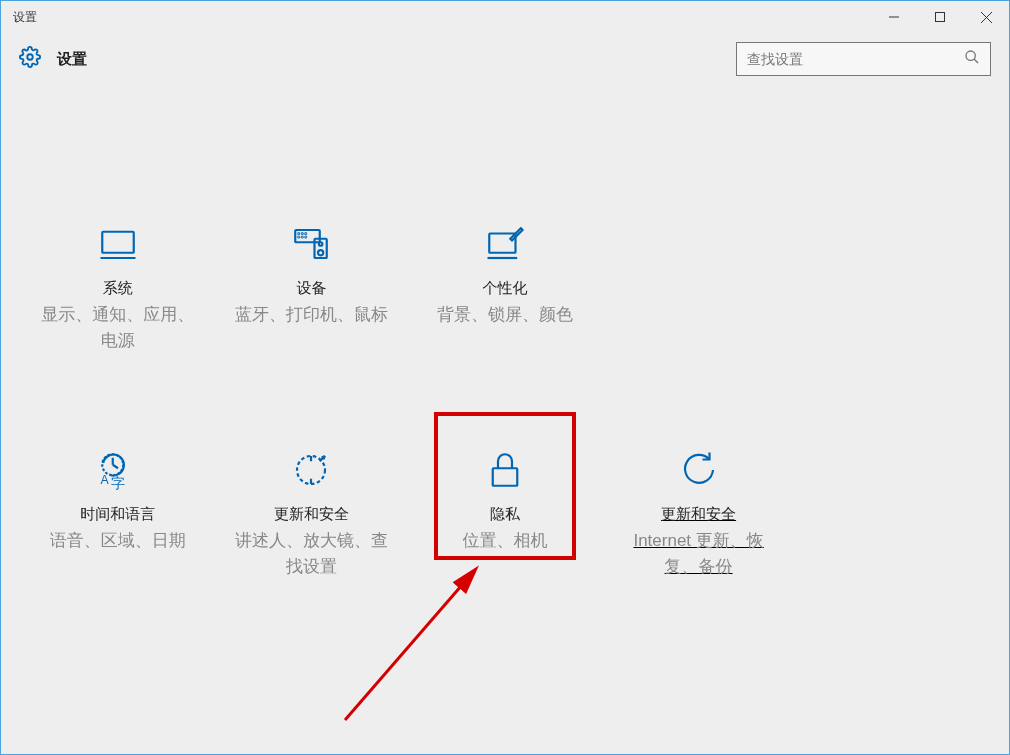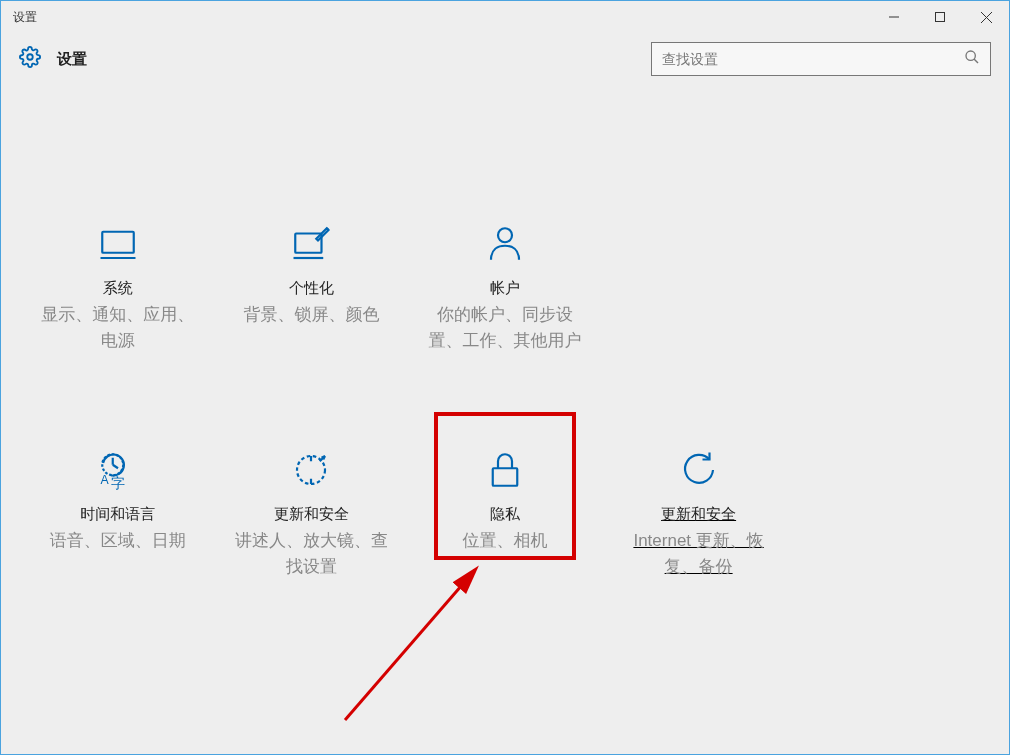--- a/index.html
+++ b/index.html
@@ -50,21 +50,21 @@
       gap: 16px;
     }
     .gear-icon { color: #0066b3; }
     .header-title {
       font-size: 15px;
       font-weight: 600;
       color: #222;
     }
     .header-spacer { flex: 1; }
     .search-box {
-      width: 340px;
+      width: 255px;
       height: 34px;
       border: 1px solid #777;
       background: #f7f7f7;
       display: flex;
       align-items: center;
       padding: 0 10px;
     }
     .search-input {
       flex: 1;
       border: none;
@@ -198,45 +198,53 @@
         <div class="tile-icon">
           <svg width="42" height="42" viewBox="0 0 48 48" fill="none" stroke="currentColor" stroke-width="2.5">
             <rect x="6" y="10" width="36" height="24" rx="1"></rect>
               <line x1="4" y1="40" x2="44" y2="40"></line>
           </svg>
         </div>
         <div class="tile-title">系统</div>
         <div class="tile-desc">显示、通知、应用、电源</div>
       </div>
 
+      <div class="tile">
+        <div class="tile-icon">
+          <svg width="42" height="42" viewBox="0 0 48 48" fill="none" stroke="currentColor" stroke-width="2.5">
+            <rect x="6" y="8" width="28" height="14" rx="1"></rect>
+            <circle cx="10" cy="12" r="0.5" fill="currentColor"></circle>
+              <circle cx="14" cy="12" r="0.5" fill="currentColor"></circle>
+              <circle cx="18" cy="12" r="0.5" fill="currentColor"></circle>
+            <circle cx="10" cy="16" r="0.5" fill="currentColor"></circle>
+              <circle cx="14" cy="16" r="0.5" fill="currentColor"></circle>
+              <circle cx="18" cy="16" r="0.5" fill="currentColor"></circle>
+            <rect x="28" y="18" width="14" height="22" rx="1"></rect>
+              <circle cx="35" cy="34" r="3"></circle>
+              <circle cx="35" cy="24" r="2"></circle>
+          </svg>
+        </div>
+        <div class="tile-title">设备</div>
+        <div class="tile-desc">蓝牙、打印机、鼠标</div>
+      </div>
 
 
       <div class="tile">
         <div class="tile-icon">
           <svg width="42" height="42" viewBox="0 0 48 48" fill="none" stroke="currentColor" stroke-width="2.5">
             <rect x="6" y="12" width="30" height="22" rx="1"></rect>
               <line x1="4" y1="40" x2="38" y2="40"></line>
             <path d="M30 18 L42 6 L44 8 L32 20 Z"></path>
               <line x1="42" y1="6" x2="44" y2="8"></line>
           </svg>
         </div>
         <div class="tile-title">个性化</div>
         <div class="tile-desc">背景、锁屏、颜色</div>
       </div>
 
-      <div class="tile">
-        <div class="tile-icon">
-          <svg width="42" height="42" viewBox="0 0 48 48" fill="none" stroke="currentColor" stroke-width="2.5">
-            <circle cx="24" cy="14" r="8"></circle>
-              <path d="M8 42 C8 30 16 26 24 26 C32 26 40 30 40 42"></path>
-          </svg>
-        </div>
-        <div class="tile-title">帐户</div>
-        <div class="tile-desc">你的帐户、同步设置、工作、其他用户</div>
-      </div>
     </div>
 
     <div class="grid2">
 
       <div class="tile">
         <div class="tile-icon">
           <svg width="42" height="42" viewBox="0 0 48 48" fill="none" stroke="currentColor" stroke-width="2.5">
             <path d="M 7 16 A 12 12 0 1 1 16 30" stroke-dasharray="0"></path>
               <circle cx="18" cy="18" r="12" stroke-dasharray="3 2" fill="none"></circle>
               <line x1="18" y1="10" x2="18" y2="18"></line>

